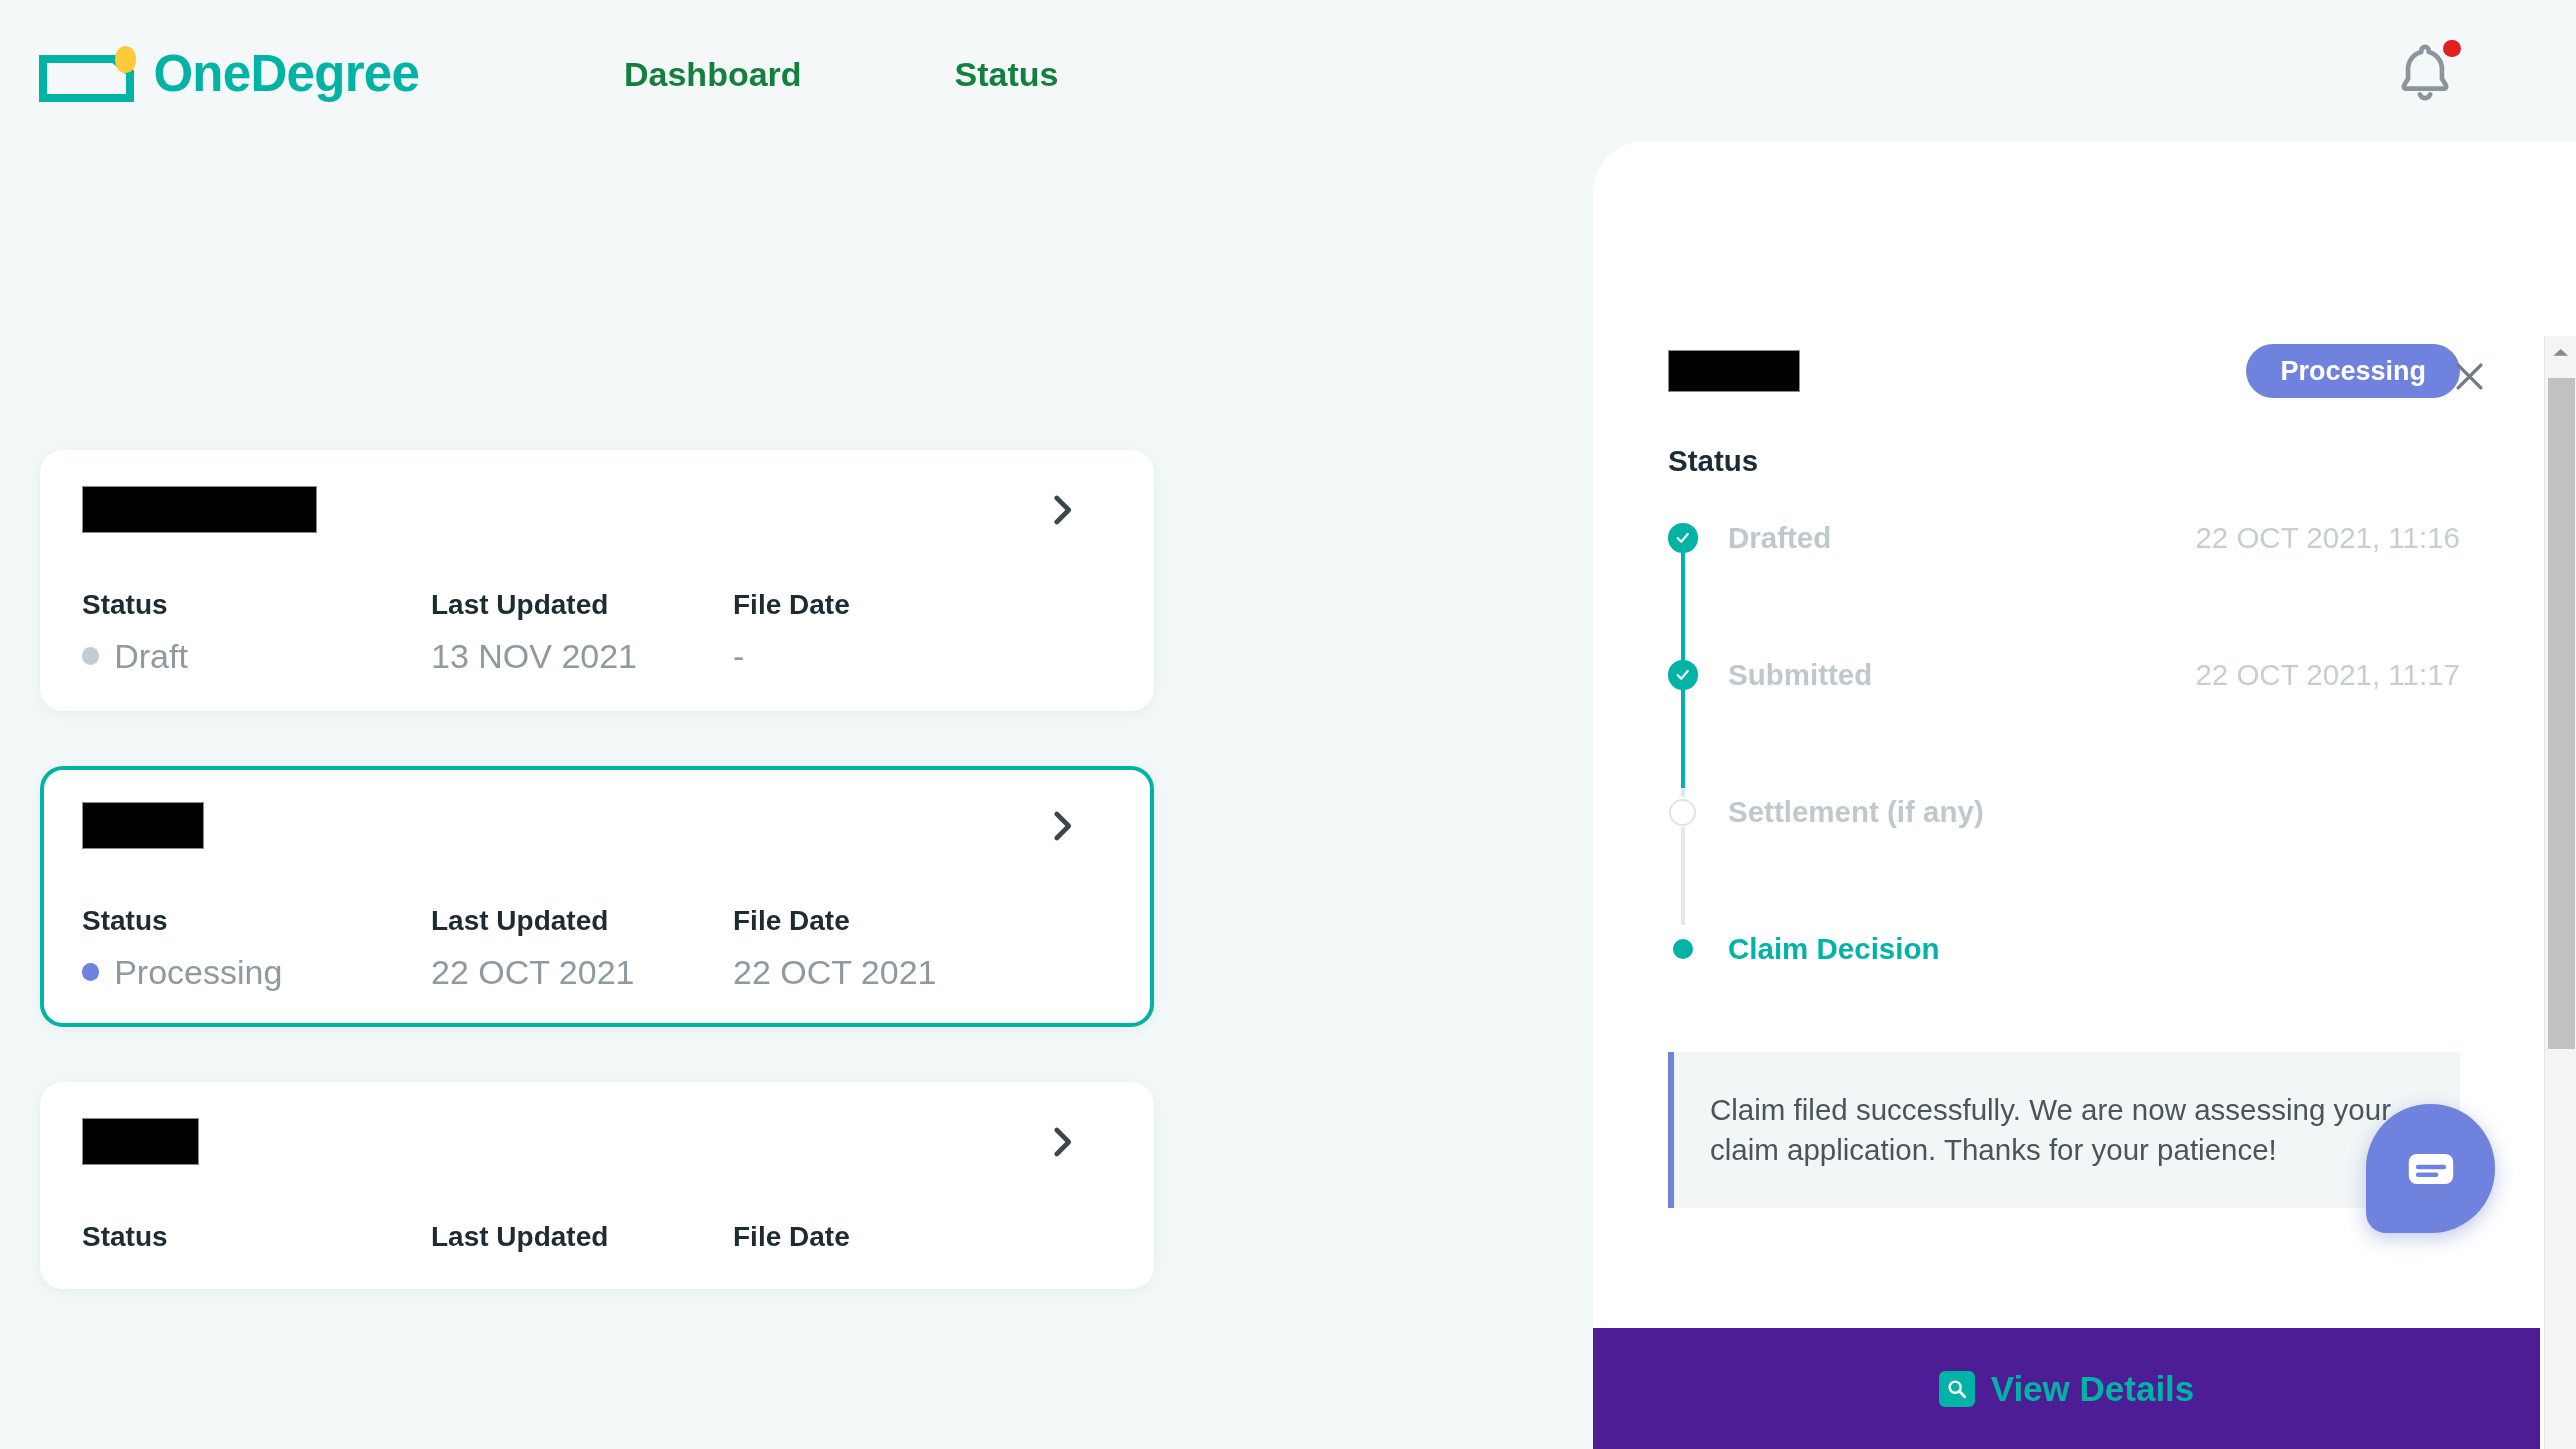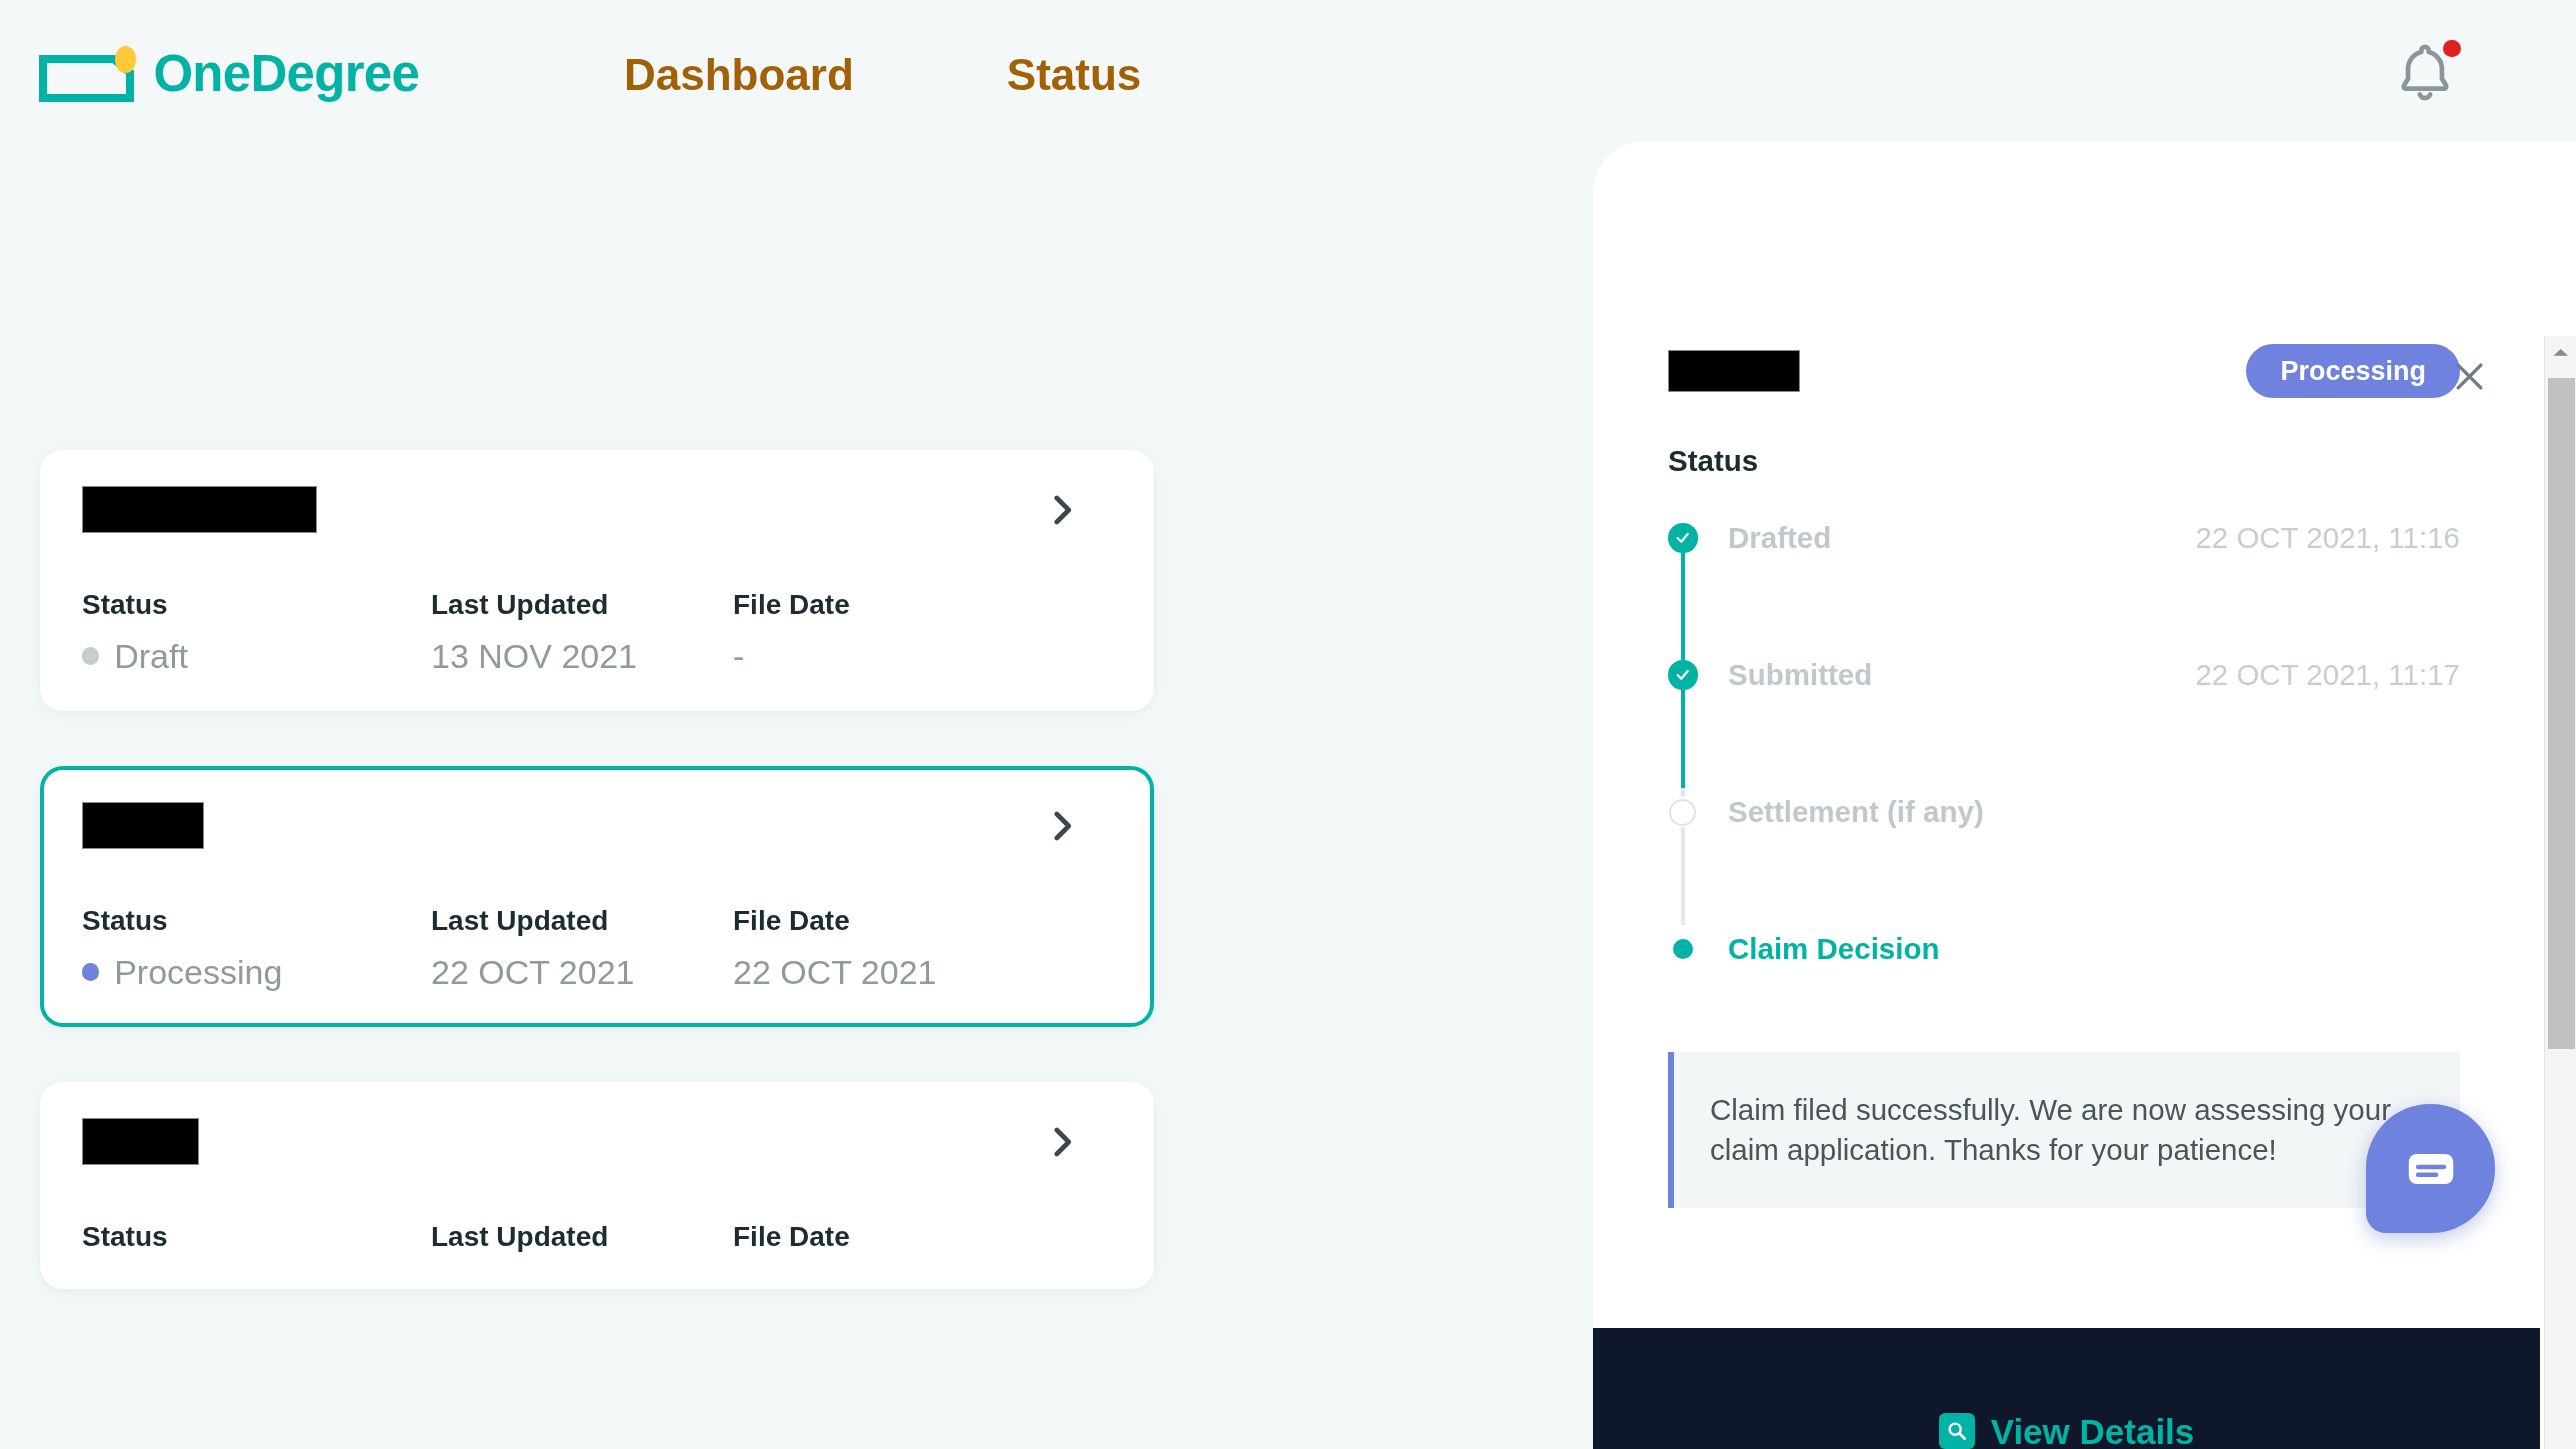--- a/index.html
+++ b/index.html
@@ -66,23 +66,23 @@
   .nav {
     position: absolute;
     left: 624px;
     top: 0;
     height: 149px;
     display: flex;
     align-items: center;
     gap: 153px;
   }
   .nav-item {
-    font-size: 44px;
-    font-weight: bold;
-    color: #a16207;
+    font-size: 34px;
+    font-weight: bold;
+    color: #15803d;
     cursor: pointer;
     white-space: nowrap;
   }
 
   .bell-wrap {
     position: absolute;
     right: 114px;
     top: 37px;
     width: 74px;
     height: 74px;
@@ -351,23 +351,23 @@
     color: #4a5459;
     line-height: 1.35;
   }
 
   .panel-footer {
     position: absolute;
     left: 0;
     bottom: 0;
     width: 947px;
     height: 121px;
-    background: #0f172a;
-    display: flex;
-    align-items: flex-end;
+    background: #4c1d95;
+    display: flex;
+    align-items: center;
     justify-content: center;
     z-index: 11;
   }
   .view-details {
     display: flex;
     align-items: center;
     cursor: pointer;
   }
   .vd-icon {
     width: 36px; height: 36px;

